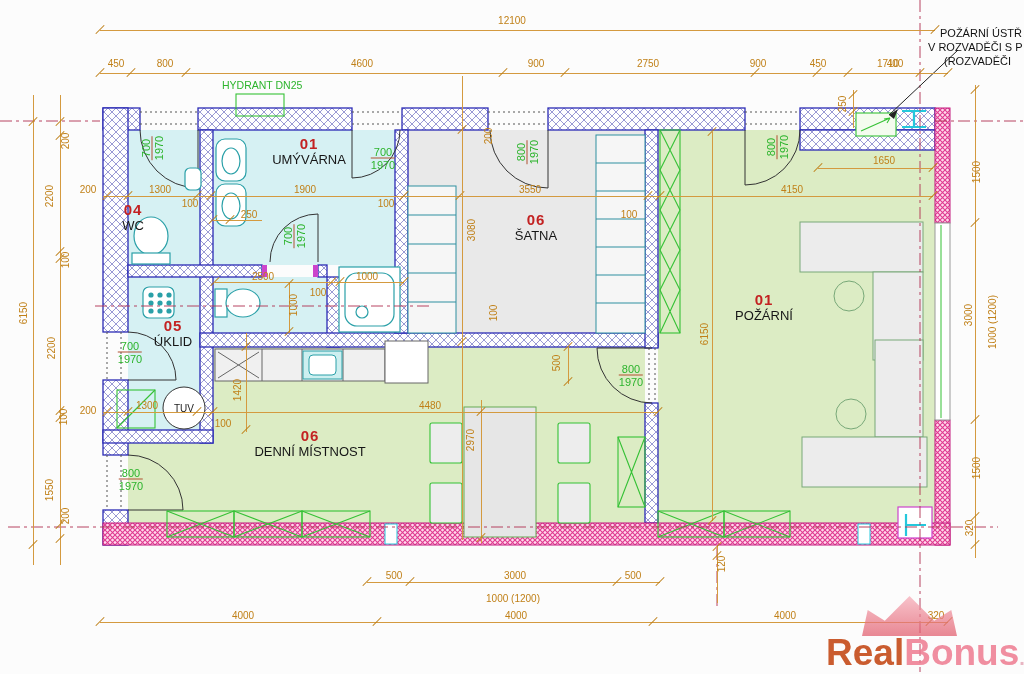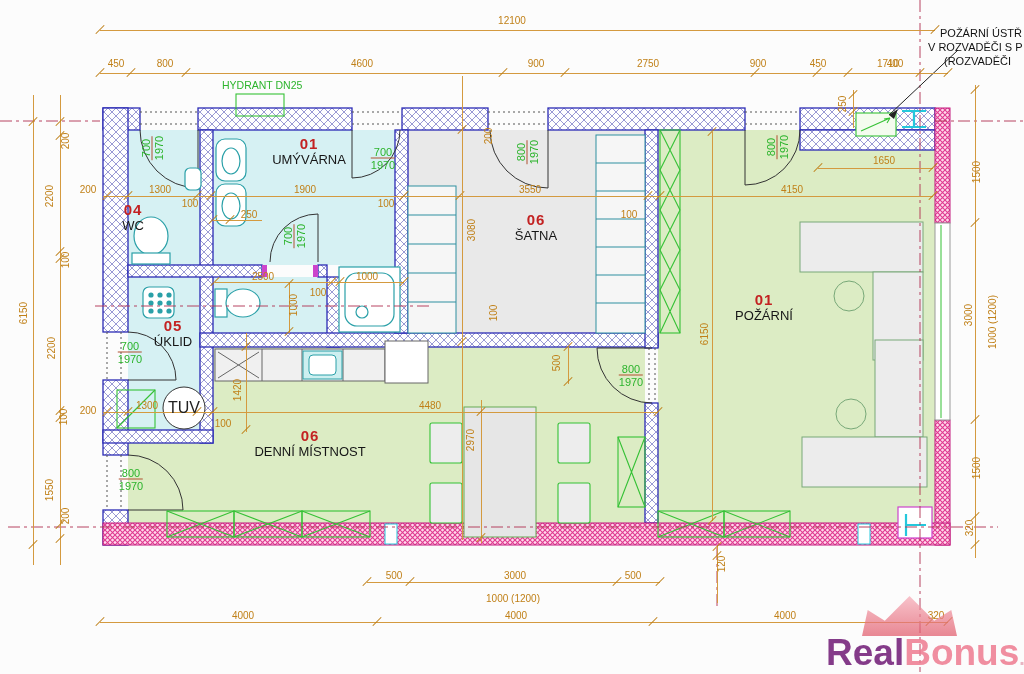--- a/index.html
+++ b/index.html
@@ -15,24 +15,24 @@
         transform:translate(-6px,-1px) rotate(-45deg);}
   .doorlbl{position:absolute;transform:translate(-50%,-50%);text-align:center;
            font-size:11px;line-height:12px;color:#2db42d;white-space:nowrap;}
   .doorlbl.rot{transform:translate(-50%,-50%) rotate(-90deg);}
   .doorlbl .a{display:block;border-bottom:1px solid #b05030;padding:0 2px;}
   .roomlbl{position:absolute;transform:translate(-50%,0);text-align:center;}
   .roomlbl .num{font-weight:bold;font-size:15px;letter-spacing:1px;color:#c32222;line-height:16px;}
   .roomlbl .nm{font-size:13px;color:#161616;line-height:15px;white-space:nowrap;}
   .note-line{position:absolute;font-size:11px;color:#111;white-space:nowrap;}
   .hydrant{position:absolute;font-size:10.5px;color:#2db42d;white-space:nowrap;}
-  .tuv{position:absolute;transform:translate(-50%,-50%);font-size:16px;color:#222;}
+  .tuv{position:absolute;transform:translate(-50%,-50%);font-size:10px;color:#222;}
   .watermark{position:absolute;left:826px;top:634px;font-weight:bold;font-size:37px;
              line-height:37px;white-space:nowrap;opacity:.85;}
-  .wm-gray{color:#701a75;}
+  .wm-gray{color:#c2410c;}
   .wm-pink{color:#ee7b90;}
   .wm-cz{color:#e5a9b8;font-size:20px;}
   .crown{position:absolute;left:862px;top:596px;width:95px;height:40px;opacity:.7;
          background:linear-gradient(to top,#e05566,#f6aab6);
          clip-path:polygon(0% 100%,6% 35%,24% 62%,50% 0%,76% 62%,94% 35%,100% 100%);}
 </style>
 </head>
 <body>
 
 <div id="stage">

